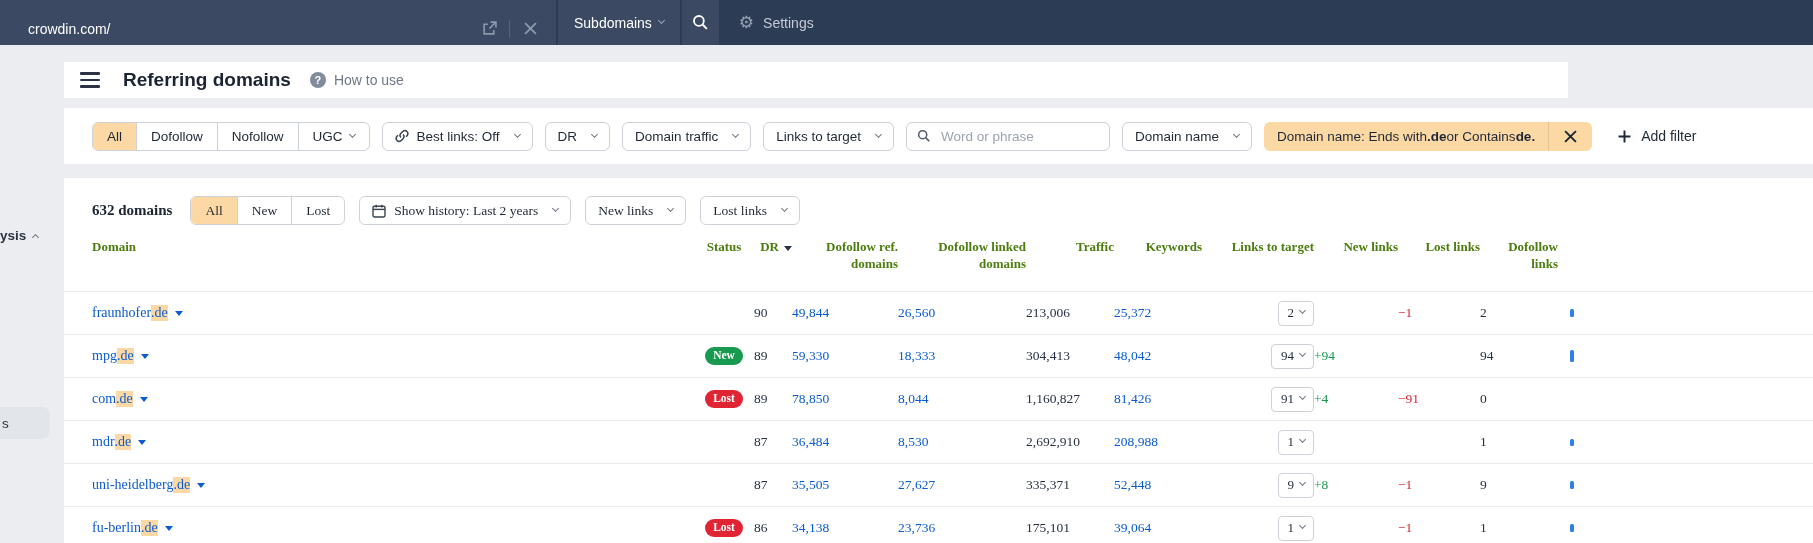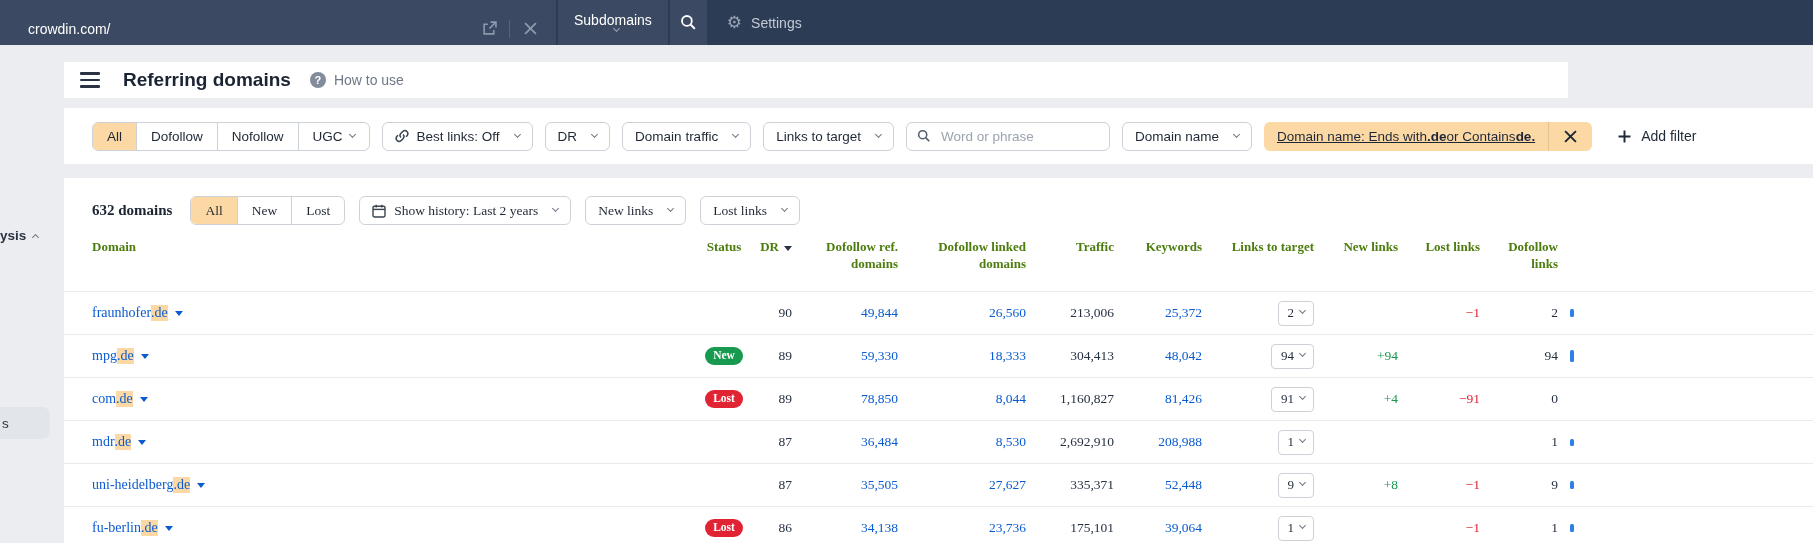--- a/index.html
+++ b/index.html
@@ -12,21 +12,21 @@
   body{font-family:"Liberation Sans",sans-serif;}
   .stage{position:relative;width:1813px;height:543px;background:var(--page-bg);overflow:hidden;}
 
   
   .topbar{position:absolute;left:0;top:0;width:1813px;height:45px;background:var(--topbar);display:flex;align-items:stretch;}
   .tb-input{width:556px;background:var(--topbar-zone);display:flex;align-items:center;padding:12px 14px 0 28px;color:#fff;font-size:14px;}
   .tb-url{flex:0 0 auto;}
   .tb-spacer{flex:1;}
   .tb-icon{color:#8d99ac;display:flex;align-items:center;justify-content:center;width:24px;height:24px;}
   .tb-divider{width:1px;height:18px;background:#57637b;margin:0 8px;}
-  .tb-btn{background:var(--topbar-zone);margin-left:2px;display:flex;align-items:center;justify-content:center;color:#fff;font-size:14px;padding:0 16px;cursor:pointer;flex-direction:column;}
+  .tb-btn{background:var(--topbar-zone);margin-left:2px;display:flex;align-items:center;justify-content:center;color:#fff;font-size:14px;padding:0 16px;cursor:pointer;}
   .tb-search{width:37px;padding:0;color:#fff;}
   .tb-settings{display:flex;align-items:center;margin-left:20px;color:#c3cad6;font-size:14px;gap:9px;}
   .gear{color:#97a2b4;font-size:17px;line-height:1;}
 
   
   .chev{display:inline-block;width:7px;height:7px;border-right:1.6px solid currentColor;border-bottom:1.6px solid currentColor;transform:rotate(45deg);margin-left:7px;position:relative;top:-2px;}
   .chev.up{transform:rotate(-135deg);top:2px;}
   .chev.small{width:5px;height:5px;}
   .chev.gray{color:#6e7886;}
   .chev.lightgray{color:#9aa4b5;}
@@ -53,38 +53,38 @@
   .seg-btn{display:flex;align-items:center;padding:0 14px;font-size:13.5px;color:#1f2835;border-left:1px solid var(--border);cursor:pointer;white-space:nowrap;}
   .seg-btn:first-child{border-left:none;}
   .seg-btn.active{background:var(--accent);}
   .fbtn{display:flex;align-items:center;height:29px;border:1px solid var(--border);border-radius:6px;background:#fff;padding:0 12px;font-size:13.5px;color:#1f2835;cursor:pointer;white-space:nowrap;flex:0 0 auto;gap:8px;}
   .fbtn .icn{color:#39434f;display:flex;align-items:center;}
   .search-box{display:flex;align-items:center;height:29px;border:1px solid var(--border);border-radius:6px;background:#fff;padding:0 10px;gap:8px;flex:0 0 auto;}
   .search-box input{border:none;outline:none;font-size:13.5px;width:160px;color:#1f2835;font-family:"Liberation Sans",sans-serif;}
   .search-box input::placeholder{color:#9aa3af;}
   .search-box .icn{color:#555f6d;display:flex;}
   .chip{display:flex;align-items:stretch;height:29px;background:var(--accent);border-radius:6px;overflow:hidden;flex:0 0 auto;}
-  .chip-text{display:flex;align-items:center;padding:0 13px;font-size:13.5px;color:#1d2737;white-space:nowrap;text-decoration:underline;}
+  .chip-text{display:flex;align-items:center;padding:0 13px;font-size:13.5px;color:#1d2737;white-space:nowrap;}
   .chip-x{display:flex;align-items:center;padding:0 15px;border-left:1px solid rgba(0,0,0,0.10);cursor:pointer;color:#1d2737;}
   .add-filter{display:flex;align-items:center;gap:10px;font-size:14px;color:#1f2835;cursor:pointer;margin-left:14px;flex:0 0 auto;}
   .bold{font-weight:bold;}
 
   
   .table-card{position:absolute;left:64px;top:178px;width:1749px;height:365px;background:#fff;overflow:hidden;font-family:Liberation Serif, serif;}
   .tc-toolbar{display:flex;align-items:center;padding:18px 0 0 28px;gap:14px;}
   .tc-count{font-size:15px;font-weight:bold;color:#1b2433;margin-right:4px;}
   .grid{display:grid;grid-template-columns:630px 60px 38px 106px 128px 88px 88px 112px 84px 82px 78px 30px 1fr;align-items:center;}
   .thead{align-items:start;padding-top:14px;height:66px;}
   .th{font-size:13px;font-weight:bold;color:#4d7c0f;line-height:1.3;cursor:pointer;}
   .th.num{text-align:right;}
   .th.center{text-align:center;}
   .h-domain{padding-left:28px;}
   .trow{height:43px;border-top:1px solid var(--row-line);}
   .cell{font-size:13.5px;color:var(--text-dark);}
-  .cell.num{text-align:right;}
+  .cell.num{text-align:left;}
   .cell.dark{color:#273142;}
   .cell.lnk{color:var(--link-blue);cursor:pointer;}
   .cell.green{color:var(--green);}
   .cell.red{color:var(--red);}
   .domain-cell{padding-left:28px;}
   .domain-link{font-size:14px;color:var(--link-blue);text-decoration:none;cursor:pointer;display:inline-flex;align-items:center;}
   .hl{background:var(--accent);}
   .c-status{display:flex;justify-content:center;}
   .badge{display:inline-block;font-size:11.5px;font-weight:bold;color:#fff;padding:3px 8px 4px;border-radius:20px;line-height:1;}
   .badge-green{background:var(--green);}

